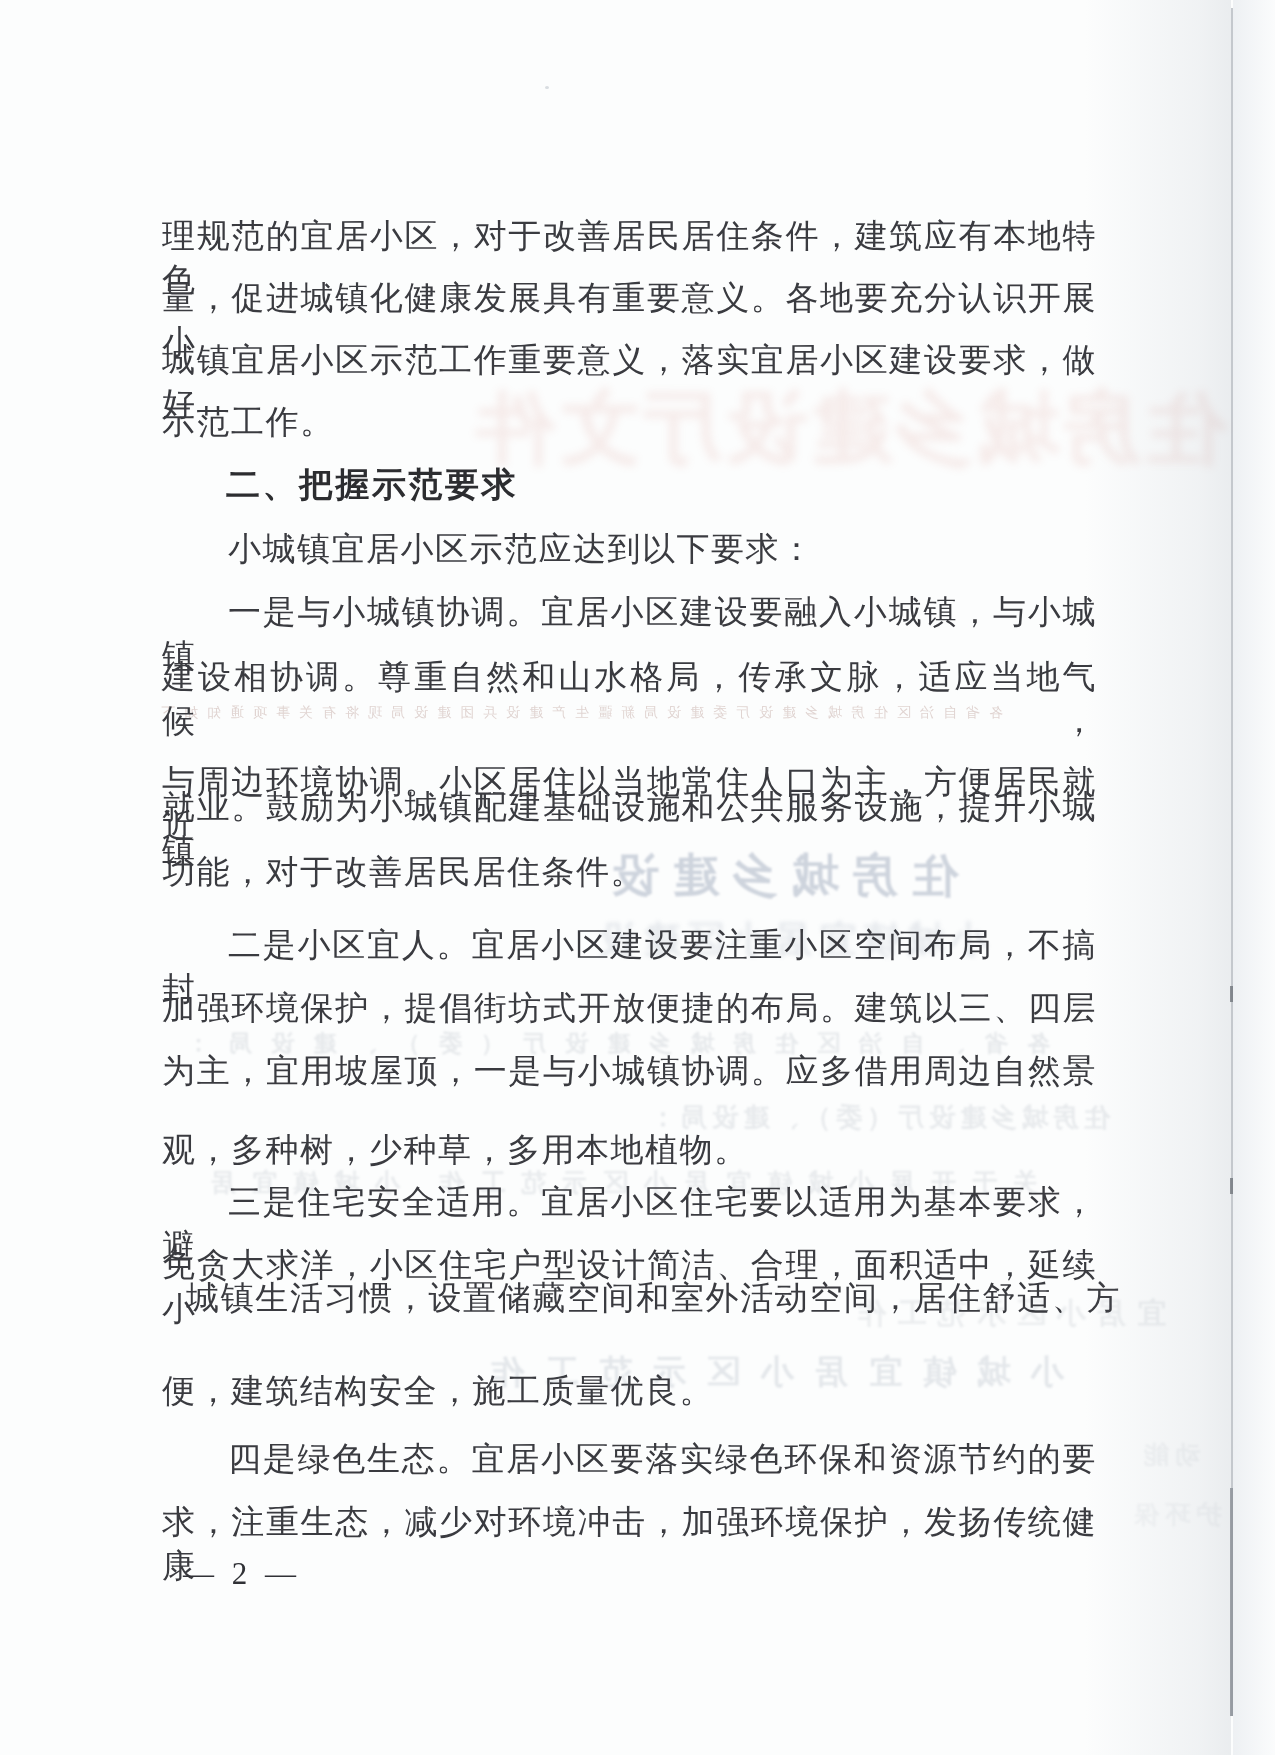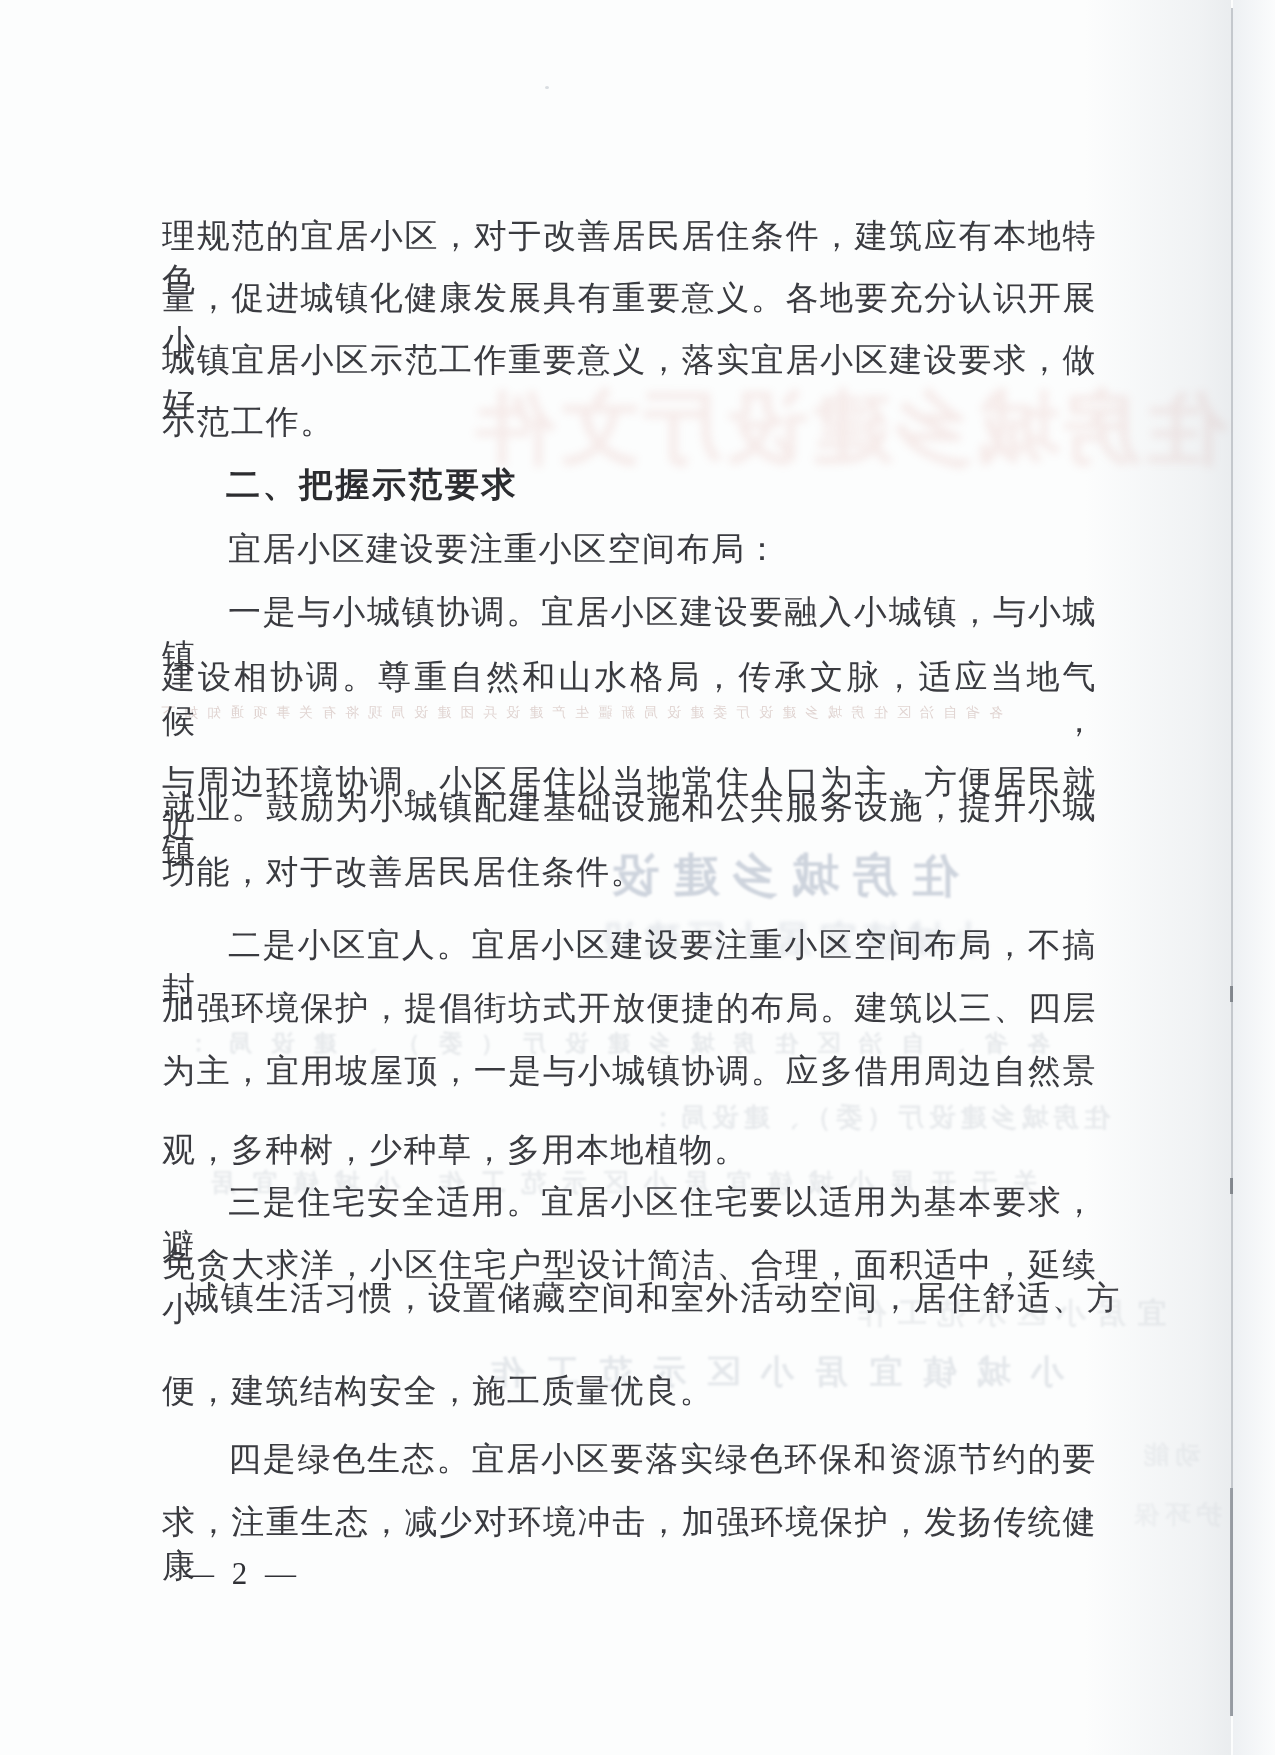--- a/index.html
+++ b/index.html
@@ -97,21 +97,21 @@
       <div class="ghost" style="left: 1138px; top: 1438px; font-size: 25px; font-weight: 600; letter-spacing: 6px; color: rgb(168, 175, 184); opacity: 0.15; filter: blur(1px);">动能</div>
       <div class="ghost" style="left: 1128px; top: 1498px; font-size: 25px; font-weight: 600; letter-spacing: 6px; color: rgb(168, 175, 184); opacity: 0.13; filter: blur(1px);">护环保</div>
     </div>
 
   <div id="text-layer">
       <div class="line full" style="top: 214px;">理规范的宜居小区，对于改善居民居住条件，建筑应有本地特色</div>
       <div class="line full" style="top: 276px;">量，促进城镇化健康发展具有重要意义。各地要充分认识开展小</div>
       <div class="line full" style="top: 338px;">城镇宜居小区示范工作重要意义，落实宜居小区建设要求，做好</div>
       <div class="line end" style="top: 400px;">示范工作。</div>
       <div class="line heading" style="top: 462px;">二、把握示范要求</div>
-      <div class="line intro" style="top: 527px;">宜居小区建设要注重小区空间布局：</div>
+      <div class="line intro" style="top: 527px;">小城镇宜居小区示范应达到以下要求：</div>
       <div class="line full indent" style="top: 590px;">一是与小城镇协调。宜居小区建设要融入小城镇，与小城镇</div>
       <div class="line full" style="top: 655px;">建设相协调。尊重自然和山水格局，传承文脉，适应当地气候，</div>
       <div class="line full" style="top: 760px;">与周边环境协调。小区居住以当地常住人口为主，方便居民就近</div>
       <div class="line full" style="top: 785px;">就业。鼓励为小城镇配建基础设施和公共服务设施，提升小城镇</div>
       <div class="line end" style="top: 850px;">功能，对于改善居民居住条件。</div>
       <div class="line full indent" style="top: 923px;">二是小区宜人。宜居小区建设要注重小区空间布局，不搞封</div>
       <div class="line full" style="top: 986px;">加强环境保护，提倡街坊式开放便捷的布局。建筑以三、四层</div>
       <div class="line full" style="top: 1049px;">为主，宜用坡屋顶，一是与小城镇协调。应多借用周边自然景</div>
       <div class="line end" style="top: 1128px;">观，多种树，少种草，多用本地植物。</div>
       <div class="line full indent" style="top: 1180px;">三是住宅安全适用。宜居小区住宅要以适用为基本要求，避</div>

